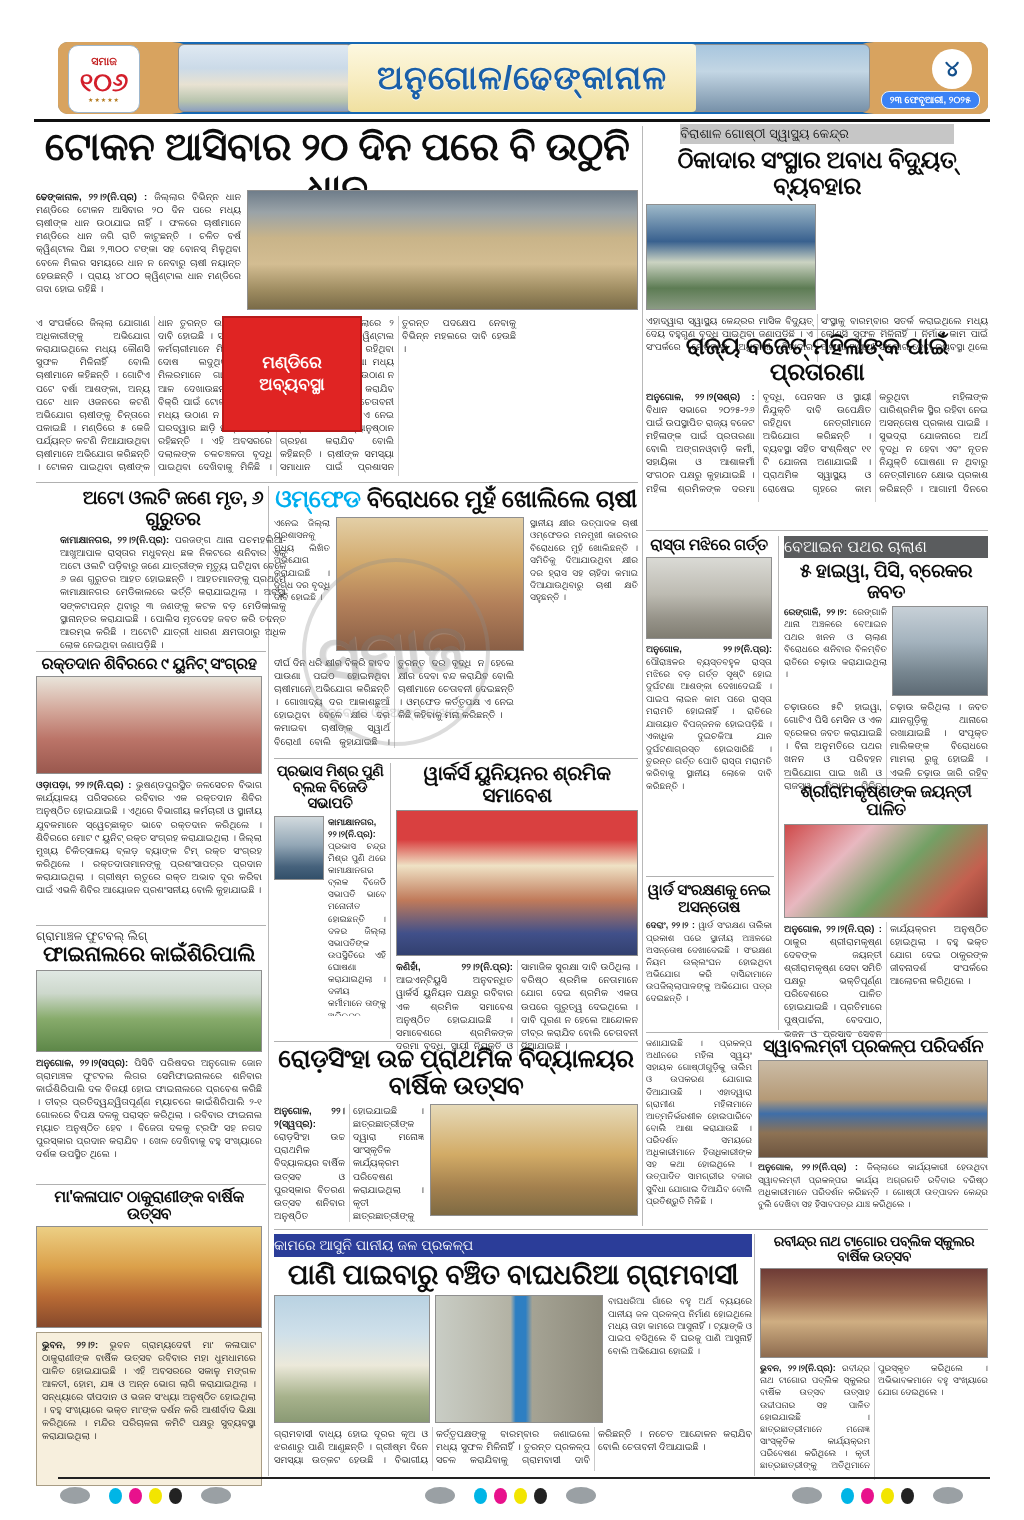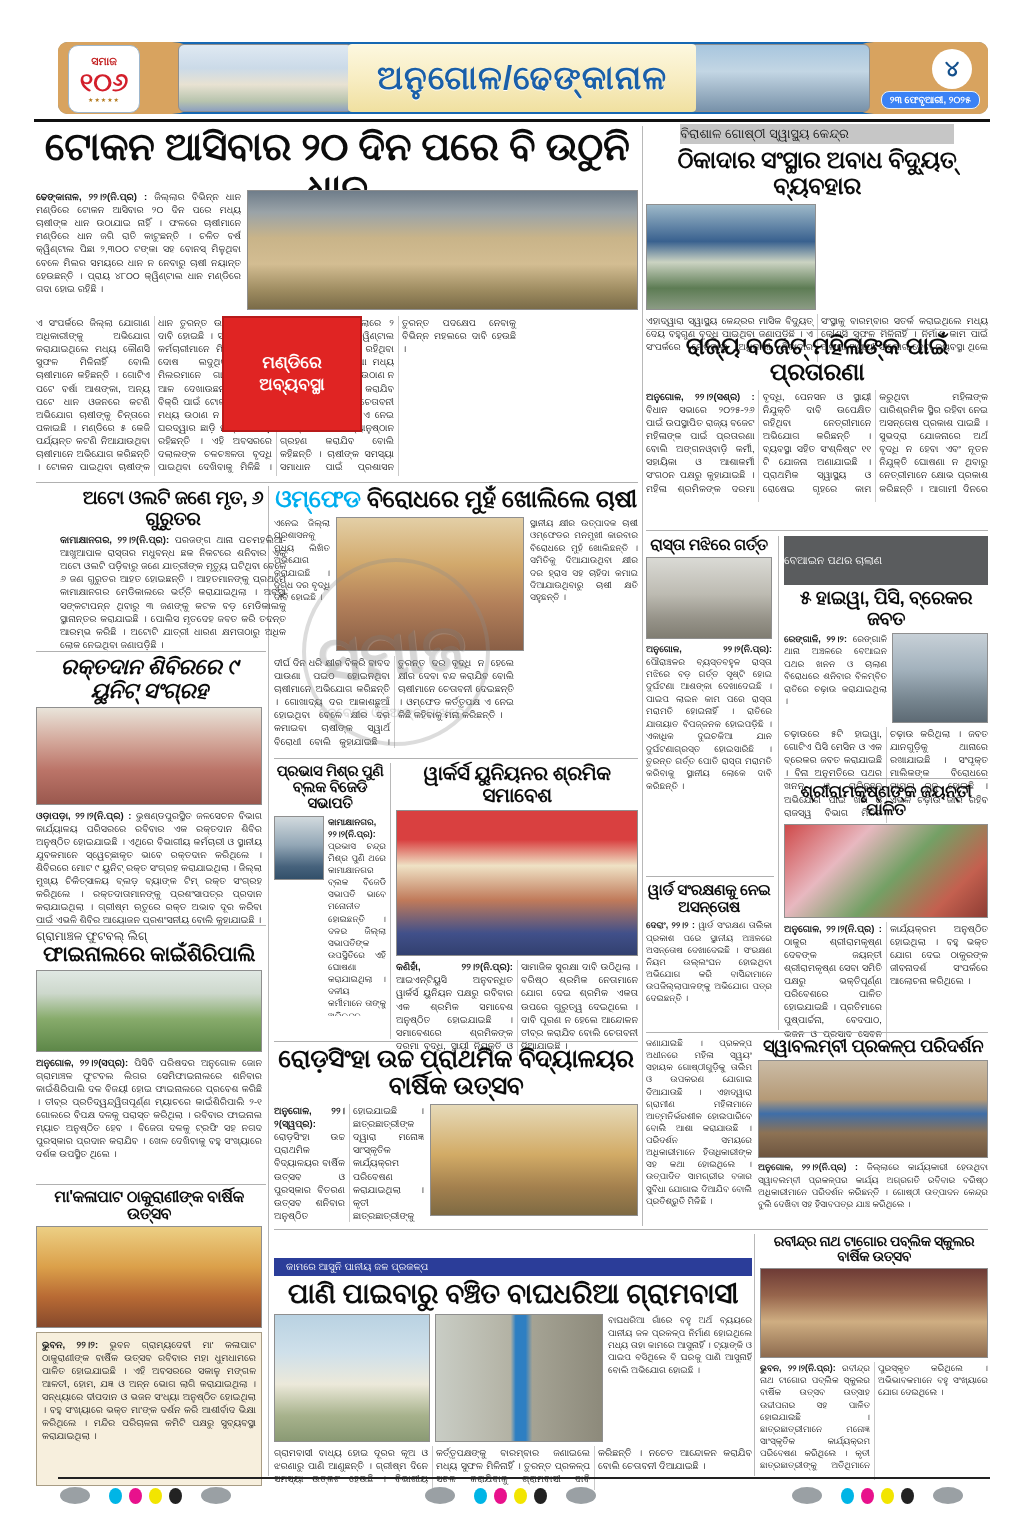--- a/index.html
+++ b/index.html
@@ -152,21 +152,21 @@
     <div style="display:flex;gap:6px;margin-top:5px;">
       <div class="body-txt" style="width:56px;height:134px;font-size:9px;">ଏନେଇ ଜିଲ୍ଲା ପ୍ରଶାସନକୁ ମଧ୍ୟ ଲିଖିତ ଅଭିଯୋଗ କରାଯାଇଛି । ଦୁଗ୍ଧ ଦର ବୃଦ୍ଧି ଦାବି ହୋଇଛି ।</div>
       <div class="photo ph-omfed" style="width:188px;height:134px;"></div>
       <div class="body-txt" style="flex:1;height:134px;font-size:9px;">ସ୍ଥାନୀୟ କ୍ଷୀର ଉତ୍ପାଦକ ଚାଷୀ ଓମ୍‌ଫେଡର ମନମୁଖୀ କାରବାର ବିରୋଧରେ ମୁହଁ ଖୋଲିଛନ୍ତି । ସମିତିକୁ ଦିଆଯାଉଥିବା କ୍ଷୀର ଦର ହ୍ରାସ ସହ ଚାହିଦା କମାଇ ଦିଆଯାଉଥିବାରୁ ଚାଷୀ କ୍ଷତି ସହୁଛନ୍ତି ।</div>
     </div>
     <div class="body-txt c3" style="height:92px;margin-top:5px;">ଦୀର୍ଘ ଦିନ ଧରି କ୍ଷୀର ବିକ୍ରି ବାବଦ ପାଉଣା ପଇଠ ହୋଇନଥିବା ଚାଷୀମାନେ ଅଭିଯୋଗ କରିଛନ୍ତି । ଗୋଖାଦ୍ୟ ଦର ଆକାଶଛୁଆଁ ହୋଇଥିବା ବେଳେ କ୍ଷୀର ଦର କମାଇବା ଚାଷୀଙ୍କ ସ୍ୱାର୍ଥ ବିରୋଧୀ ବୋଲି କୁହାଯାଇଛି । ତୁରନ୍ତ ଦର ବୃଦ୍ଧି ନ ହେଲେ କ୍ଷୀର ଦେବା ବନ୍ଦ କରାଯିବ ବୋଲି ଚାଷୀମାନେ ଚେତାବନୀ ଦେଇଛନ୍ତି । ଓମ୍‌ଫେଡ କର୍ତ୍ତୃପକ୍ଷ ଏ ନେଇ କିଛି କହିବାକୁ ମନା କରିଛନ୍ତି ।</div>
   </div>
 
   <div class="hrule" style="left:36px;top:651px;width:230px;"></div>
   <div class="story" style="left:36px;top:655px;width:226px;height:268px;">
-    <div class="hl" style="font-size:22px;font-style:italic;">ରକ୍ତଦାନ ଶିବିରରେ ୯ ୟୁନିଟ୍ ସଂଗ୍ରହ</div>
+    <div class="hl" style="font-size:16px;">ରକ୍ତଦାନ ଶିବିରରେ ୯ ୟୁନିଟ୍ ସଂଗ୍ରହ</div>
     <div class="photo ph-blood" style="width:100%;height:98px;margin-top:4px;"></div>
     <div class="body-txt" style="height:152px;margin-top:4px;">
       <span class="dateline">ଓଡ଼ାପଡ଼ା, ୨୨।୨(ନି.ପ୍ର) :</span>
       <span>ଭୁଷଣ୍ଡପୁରସ୍ଥିତ ଜଳସେଚନ ବିଭାଗ କାର୍ଯ୍ୟାଳୟ ପରିସରରେ ରବିବାର ଏକ ରକ୍ତଦାନ ଶିବିର ଅନୁଷ୍ଠିତ ହୋଇଯାଇଛି । ଏଥିରେ ବିଭାଗୀୟ କର୍ମଚାରୀ ଓ ସ୍ଥାନୀୟ ଯୁବକମାନେ ସ୍ୱେଚ୍ଛାକୃତ ଭାବେ ରକ୍ତଦାନ କରିଥିଲେ । ଶିବିରରେ ମୋଟ ୯ ୟୁନିଟ୍ ରକ୍ତ ସଂଗ୍ରହ କରାଯାଇଥିଲା । ଜିଲ୍ଲା ମୁଖ୍ୟ ଚିକିତ୍ସାଳୟ ବ୍ଲଡ଼ ବ୍ୟାଙ୍କ ଟିମ୍ ରକ୍ତ ସଂଗ୍ରହ କରିଥିଲେ । ରକ୍ତଦାତାମାନଙ୍କୁ ପ୍ରଶଂସାପତ୍ର ପ୍ରଦାନ କରାଯାଇଥିଲା । ଗ୍ରୀଷ୍ମ ଋତୁରେ ରକ୍ତ ଅଭାବ ଦୂର କରିବା ପାଇଁ ଏଭଳି ଶିବିର ଆୟୋଜନ ପ୍ରଶଂସନୀୟ ବୋଲି କୁହାଯାଇଛି ।</span>
     </div>
   </div>
 
   <div class="hrule" style="left:36px;top:925px;width:230px;"></div>
   <div class="story" style="left:36px;top:929px;width:226px;height:252px;">
     <div class="kicker" style="font-size:12px;color:#222;">ଗ୍ରାମାଞ୍ଚଳ ଫୁଟବଲ୍ ଲିଗ୍</div>
@@ -215,21 +215,21 @@
       <div class="body-txt c2" style="width:150px;height:118px;">
         <span class="dateline">ଅନୁଗୋଳ, ୨୨।୨(ସ୍ୱପ୍ର):</span>
         <span>ରୋଡ଼ସିଂହା ଉଚ୍ଚ ପ୍ରାଥମିକ ବିଦ୍ୟାଳୟର ବାର୍ଷିକ ଉତ୍ସବ ଓ ପୁରସ୍କାର ବିତରଣ ଉତ୍ସବ ଶନିବାର ଅନୁଷ୍ଠିତ ହୋଇଯାଇଛି । ଛାତ୍ରଛାତ୍ରୀଙ୍କ ଦ୍ୱାରା ମନୋଜ୍ଞ ସାଂସ୍କୃତିକ କାର୍ଯ୍ୟକ୍ରମ ପରିବେଷଣ କରାଯାଇଥିଲା । କୃତୀ ଛାତ୍ରଛାତ୍ରୀଙ୍କୁ ଅତିଥିମାନେ ପୁରସ୍କୃତ କରିଥିଲେ । ଅଭିଭାବକ ଓ ଗ୍ରାମବାସୀ ବହୁ ସଂଖ୍ୟାରେ ଯୋଗ ଦେଇଥିଲେ ।</span>
       </div>
       <div class="photo ph-school" style="flex:1;height:112px;"></div>
     </div>
   </div>
 
   <div class="hrule" style="left:274px;top:1229px;width:714px;"></div>
   <div class="story" style="left:274px;top:1234px;width:478px;height:242px;">
-    <div class="kicker kicker-blue" style="font-size:10px;padding:3px 12px;margin-top:24px;">କାମରେ ଆସୁନି ପାନୀୟ ଜଳ ପ୍ରକଳ୍ପ</div>
+    <div class="kicker kicker-blue" style="font-size:14px;padding:3px 0;">କାମରେ ଆସୁନି ପାନୀୟ ଜଳ ପ୍ରକଳ୍ପ</div>
     <div class="hl" style="font-size:28px;margin-top:3px;">ପାଣି ପାଇବାରୁ ବଞ୍ଚିତ ବାଘଧରିଆ ଗ୍ରାମବାସୀ</div>
     <div style="display:flex;gap:5px;margin-top:5px;">
       <div class="photo ph-water1" style="width:156px;height:128px;"></div>
       <div class="photo ph-water2" style="width:168px;height:128px;"></div>
       <div class="body-txt" style="flex:1;height:128px;font-size:9px;">ବାଘଧରିଆ ଗାଁରେ ବହୁ ଅର୍ଥ ବ୍ୟୟରେ ପାନୀୟ ଜଳ ପ୍ରକଳ୍ପ ନିର୍ମାଣ ହୋଇଥିଲେ ମଧ୍ୟ ତାହା କାମରେ ଆସୁନାହିଁ । ଟ୍ୟାଙ୍କି ଓ ପାଇପ ବସିଥିଲେ ବି ଘରକୁ ପାଣି ଆସୁନାହିଁ ବୋଲି ଅଭିଯୋଗ ହୋଇଛି ।</div>
     </div>
     <div class="body-txt c3" style="height:44px;margin-top:4px;">ଗ୍ରାମବାସୀ ବାଧ୍ୟ ହୋଇ ଦୂରର କୂଅ ଓ ଝରଣାରୁ ପାଣି ଆଣୁଛନ୍ତି । ଗ୍ରୀଷ୍ମ ଦିନେ ସମସ୍ୟା ଉତ୍କଟ ହେଉଛି । ବିଭାଗୀୟ କର୍ତ୍ତୃପକ୍ଷଙ୍କୁ ବାରମ୍ବାର ଜଣାଇଲେ ମଧ୍ୟ ସୁଫଳ ମିଳିନାହିଁ । ତୁରନ୍ତ ପ୍ରକଳ୍ପ ସଚଳ କରାଯିବାକୁ ଗ୍ରାମବାସୀ ଦାବି କରିଛନ୍ତି । ନଚେତ ଆନ୍ଦୋଳନ କରାଯିବ ବୋଲି ଚେତାବନୀ ଦିଆଯାଇଛି ।</div>
   </div>
   <div class="vr" style="left:754px;top:1234px;height:242px;"></div>
 
@@ -239,21 +239,21 @@
     <div class="hl" style="font-size:16px;">ରାସ୍ତା ମଝିରେ ଗର୍ତ୍ତ</div>
     <div class="photo ph-pothole" style="width:100%;height:82px;margin-top:4px;"></div>
     <div class="body-txt" style="height:222px;margin-top:4px;font-size:9px;">
       <span class="dateline">ଅନୁଗୋଳ, ୨୨।୨(ନି.ପ୍ର):</span>
       <span>ପୌରାଞ୍ଚଳର ବ୍ୟସ୍ତବହୁଳ ରାସ୍ତା ମଝିରେ ବଡ଼ ଗର୍ତ୍ତ ସୃଷ୍ଟି ହୋଇ ଦୁର୍ଘଟଣା ଆଶଙ୍କା ଦେଖାଦେଇଛି । ପାଇପ ଲାଇନ କାମ ପରେ ରାସ୍ତା ମରାମତି ହୋଇନାହିଁ । ରାତିରେ ଯାତାୟାତ ବିପଜ୍ଜନକ ହୋଇପଡ଼ିଛି । ଏକାଧିକ ଦୁଇଚକିଆ ଯାନ ଦୁର୍ଘଟଣାଗ୍ରସ୍ତ ହୋଇସାରିଛି । ତୁରନ୍ତ ଗର୍ତ୍ତ ପୋତି ରାସ୍ତା ମରାମତି କରିବାକୁ ସ୍ଥାନୀୟ ଲୋକେ ଦାବି କରିଛନ୍ତି ।</span>
     </div>
   </div>
   <div class="vr" style="left:778px;top:536px;height:494px;"></div>
 
   <div class="story" style="left:784px;top:536px;width:204px;height:238px;">
-    <div class="kicker kicker-dark" style="font-size:11px;padding:18px 0;">ବେଆଇନ ପଥର ଚାଲାଣ</div>
+    <div class="kicker kicker-dark" style="font-size:16px;padding:2px 0;">ବେଆଇନ ପଥର ଚାଲାଣ</div>
     <div class="hl" style="font-size:19px;margin-top:3px;">୫ ହାଇୱା, ପିସି, ବ୍ରେକର ଜବତ</div>
     <div style="display:flex;gap:5px;margin-top:4px;">
       <div class="body-txt" style="flex:1;height:90px;font-size:9px;">
         <span class="dateline">ରେଙ୍ଗାଳି, ୨୨।୨:</span>
         <span>ରେଙ୍ଗାଳି ଥାନା ଅଞ୍ଚଳରେ ବେଆଇନ ପଥର ଖନନ ଓ ଚାଲାଣ ବିରୋଧରେ ଶନିବାର ବିଳମ୍ବିତ ରାତିରେ ଚଢ଼ାଉ କରାଯାଇଥିଲା ।</span>
       </div>
       <div class="photo ph-hyva" style="width:96px;height:90px;"></div>
     </div>
     <div class="body-txt c2" style="height:96px;margin-top:4px;">ଚଢ଼ାଉରେ ୫ଟି ହାଇୱା, ଗୋଟିଏ ପିସି ମେସିନ ଓ ଏକ ବ୍ରେକର ଜବତ କରାଯାଇଛି । ବିନା ଅନୁମତିରେ ପଥର ଖନନ ଓ ପରିବହନ ଅଭିଯୋଗ ପାଇ ଖଣି ଓ ରାଜସ୍ୱ ବିଭାଗ ମିଳିତ ଚଢ଼ାଉ କରିଥିଲା । ଜବତ ଯାନଗୁଡ଼ିକୁ ଥାନାରେ ରଖାଯାଇଛି । ସଂପୃକ୍ତ ମାଲିକଙ୍କ ବିରୋଧରେ ମାମଲା ରୁଜୁ ହୋଇଛି । ଏଭଳି ଚଢ଼ାଉ ଜାରି ରହିବ ବୋଲି ପ୍ରଶାସନ ପକ୍ଷରୁ କୁହାଯାଇଛି ।</div>
   </div>

